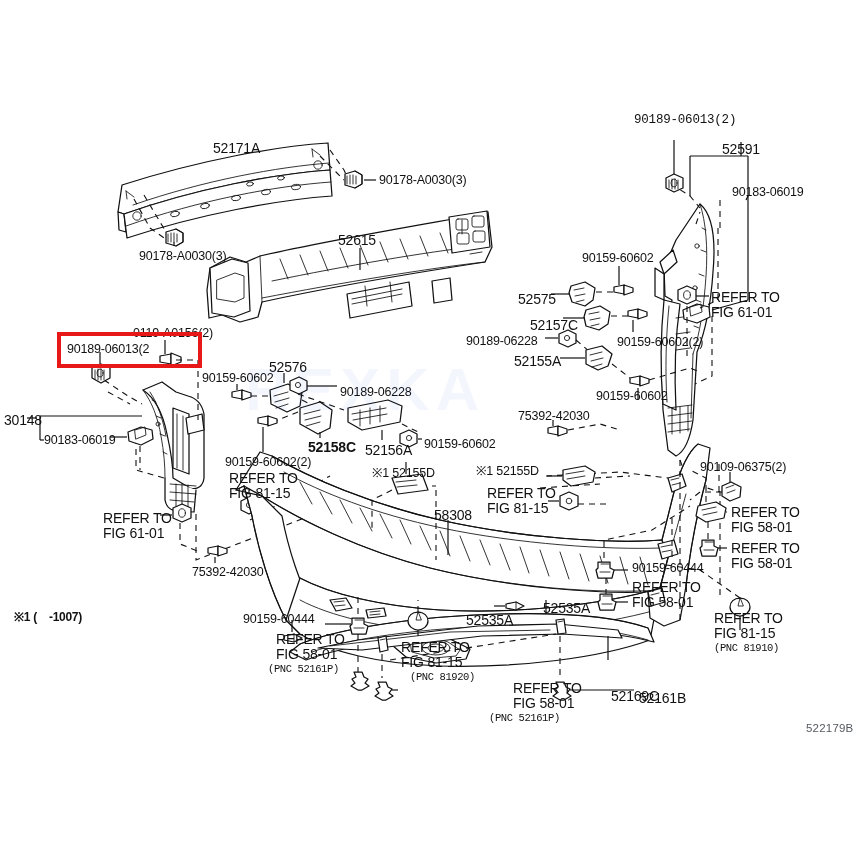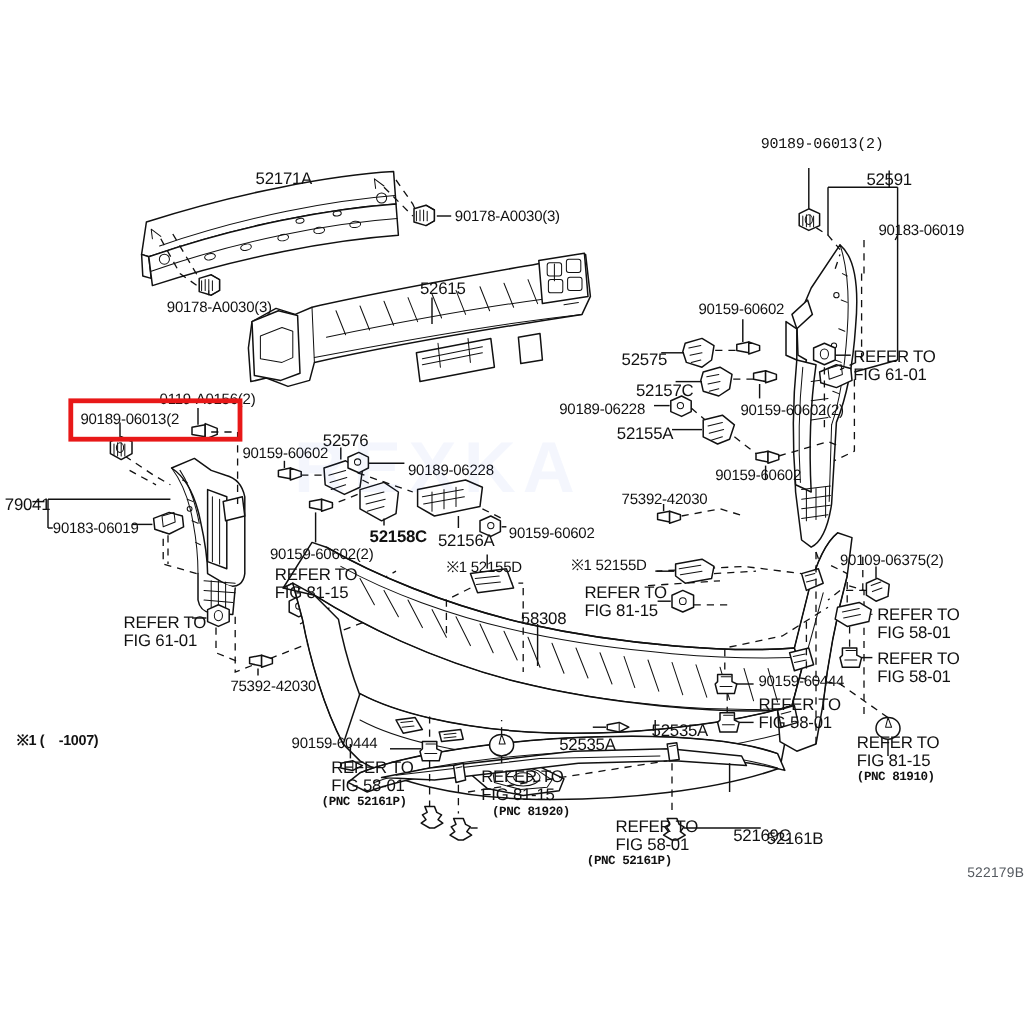--- a/index.html
+++ b/index.html
@@ -29,21 +29,21 @@
     font-family: "Liberation Sans", sans-serif;
     font-size: 12.5px;
     line-height: 13.5px;
     white-space: pre;
     letter-spacing: -0.2px;
   }
   .lbl.big { font-size: 14px; line-height: 15px; text-align: center; }
   .lbl.pnc {
     font-family: "Liberation Mono", monospace;
     font-size: 10.5px;
-    font-weight: bold;
+    font-weight: normal;
     letter-spacing: -0.4px;
   }
   .lbl.note { font-size: 12px; font-weight: bold; letter-spacing: -0.3px;}
   .lbl.code {
     font-size: 11.5px;
     color: #555a60;
     letter-spacing: 0.2px;
   }
   .lbl.mark { font-size: 12.5px; }
   #redbox {
@@ -510,38 +510,38 @@
 
     <line class="ld" x1="546" y1="614" x2="546" y2="600"></line>
   </svg>
 
   <div id="redbox" style="left: 57px; top: 332px; width: 145px; height: 36px; border-color: rgb(232, 24, 24);"></div>
 
   <div class="lblwrap" id="labels">
       <div class="lbl big" style="left: 213px; top: 141px;">52171A</div>
       <div class="lbl " style="left: 379px; top: 174px;">90178-A0030(3)</div>
       <div class="lbl " style="left: 139px; top: 250px;">90178-A0030(3)</div>
-      <div class="lbl big" style="left: 338px; top: 233px; margin-left: 12px;">52615</div>
+      <div class="lbl big" style="left: 338px; top: 233px;">52615</div>
       <div class="lbl " style="left: 634px; top: 114px; font-family: Liberation Mono, monospace;">90189-06013(2)</div>
       <div class="lbl big" style="left: 722px; top: 142px;">52591</div>
       <div class="lbl " style="left: 732px; top: 186px;">90183-06019</div>
       <div class="lbl " style="left: 582px; top: 252px;">90159-60602</div>
       <div class="lbl big" style="left: 518px; top: 292px;">52575</div>
       <div class="lbl big" style="left: 711px; top: 290px;">REFER TO</div>
       <div class="lbl big" style="left: 711px; top: 305px;">FIG 61-01</div>
       <div class="lbl big" style="left: 530px; top: 318px;">52157C</div>
       <div class="lbl " style="left: 466px; top: 335px;">90189-06228</div>
       <div class="lbl " style="left: 617px; top: 336px;">90159-60602(2)</div>
       <div class="lbl big" style="left: 514px; top: 354px;">52155A</div>
       <div class="lbl " style="left: 133px; top: 327px;">0119-A0156(2)</div>
       <div class="lbl " style="left: 202px; top: 372px;">90159-60602</div>
       <div class="lbl big" style="left: 269px; top: 360px;">52576</div>
       <div class="lbl " style="left: 340px; top: 386px;">90189-06228</div>
       <div class="lbl " style="left: 596px; top: 390px;">90159-60602</div>
-      <div class="lbl big" style="left: 4px; top: 413px;">79041</div>
+      <div class="lbl big" style="left: 4px; top: 413px;">30148</div>
       <div class="lbl " style="left: 44px; top: 434px;">90183-06019</div>
       <div class="lbl " style="left: 518px; top: 410px;">75392-42030</div>
       <div class="lbl big" style="left: 308px; top: 440px; font-weight: bold;">52158C</div>
       <div class="lbl big" style="left: 365px; top: 443px;">52156A</div>
       <div class="lbl " style="left: 424px; top: 438px;">90159-60602</div>
       <div class="lbl " style="left: 225px; top: 456px;">90159-60602(2)</div>
       <div class="lbl big mark" style="left: 372px; top: 466px;">※1 52155D</div>
       <div class="lbl big mark" style="left: 476px; top: 464px;">※1 52155D</div>
       <div class="lbl big" style="left: 229px; top: 471px;">REFER TO</div>
       <div class="lbl big" style="left: 229px; top: 486px;">FIG 81-15</div>

